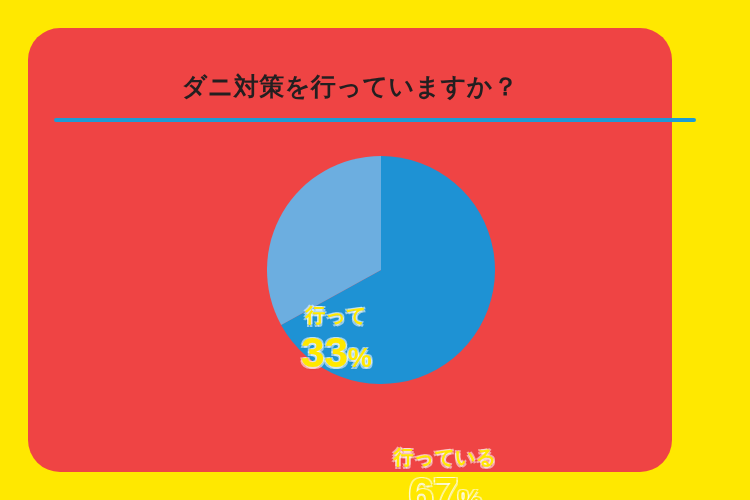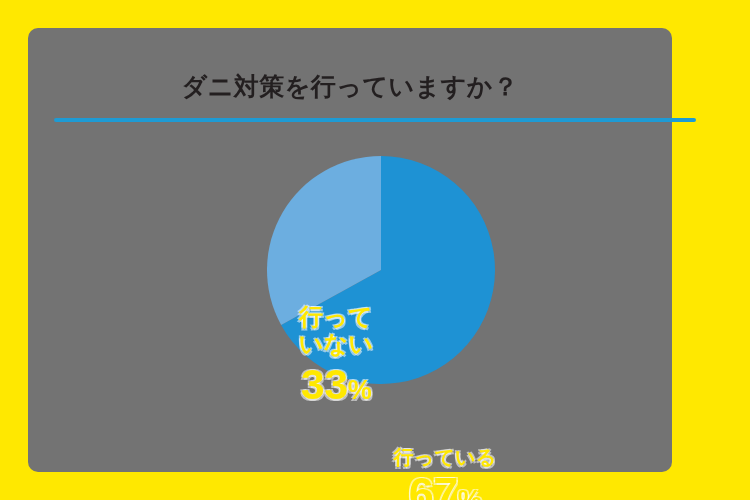--- a/index.html
+++ b/index.html
@@ -21,22 +21,22 @@
     background: #ffe800;
     box-sizing: border-box;
   }
 
   #card {
     position: absolute;
     left: 28px;
     top: 28px;
     width: 644px;
     height: 444px;
-    background: #737373;
-    border-radius: 10px;
+    background: #ef4444;
+    border-radius: 32px;
     box-sizing: border-box;
   }
 
   
   #title {
     position: absolute;
     left: 0;
     top: 26px;
     width: 100%;
     text-align: center;
@@ -98,21 +98,21 @@
     pointer-events: none;
   }
 
   #label-no {
     left: 243px;
     top: 176px;
     width: 130px;
   }
   #label-no .lbl-text {
     display: block;
-    font-size: 24px;
+    font-size: 20px;
     letter-spacing: 0.01em;
   }
   #label-no .lbl-value {
     display: block;
     margin-top: 2px;
     font-size: 43px;
     letter-spacing: -0.01em;
     text-align: center;
   }
   #label-no .lbl-value .pct {
@@ -156,21 +156,20 @@
         <svg id="pie-svg" viewBox="0 0 232 232">
 
           <path id="slice-yes" d="M 116 116 L 116.00 2.00 A 114 114 0 1 1 16.10 170.92 Z" fill="#1e92d4"></path>
 
           <path id="slice-no" d="M 116 116 L 16.10 170.92 A 114 114 0 0 1 116.00 2.00 Z" fill="#6caee0"></path>
         </svg>
       </div>
 
       <div id="label-no" class="slice-label">
         <span class="lbl-text">行って</span>
-        <span class="lbl-text">いない</span>
         <span class="lbl-value"><span>33</span><span class="pct">%</span></span>
       </div>
 
       <div id="label-yes" class="slice-label">
         <span class="lbl-text">行っている</span>
         <span class="lbl-value"><span>67</span><span class="pct">%</span></span>
       </div>
 
     </div>
 

